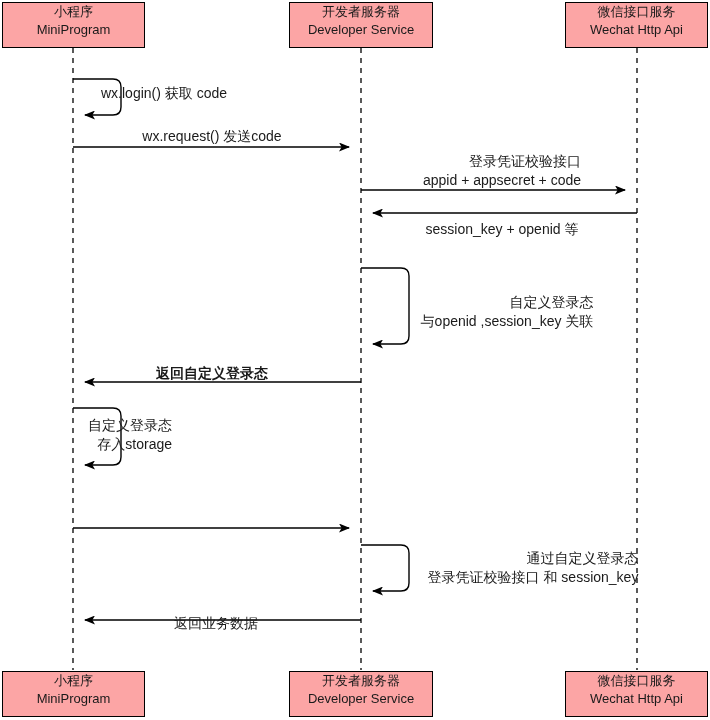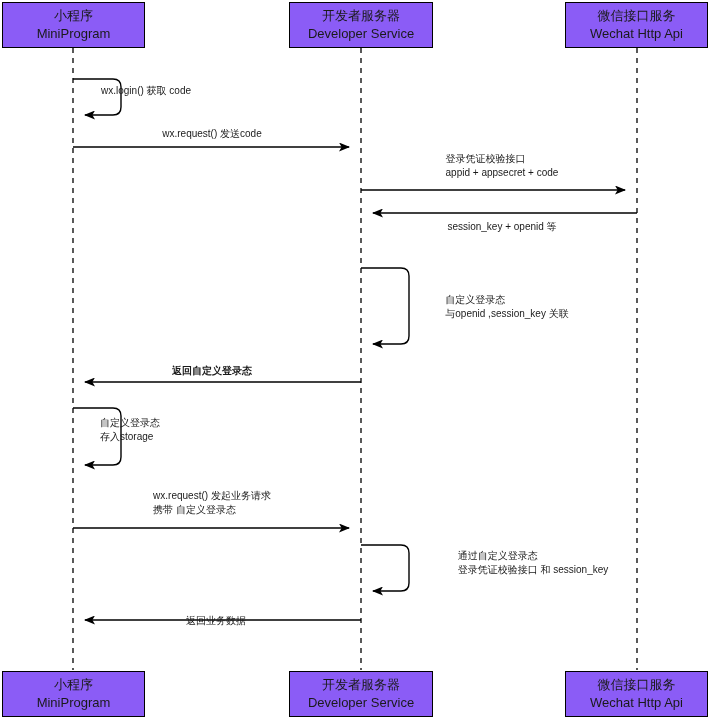--- a/index.html
+++ b/index.html
@@ -23,40 +23,40 @@
     position: absolute;
     left: 0;
     top: 0;
     width: 710px;
     height: 720px;
   }
   .participant-box {
     position: absolute;
     box-sizing: border-box;
     border: 1.3px solid #000000;
-    background: #8b5cf6;
+    background: #fca5a5;
     display: flex;
     flex-direction: column;
     align-items: center;
-    justify-content: center;
+    justify-content: flex-start;
     line-height: 1.35;
   }
   .participant-box .p-line {
     font-size: 13px;
     color: #1a1a1a;
     white-space: nowrap;
     text-align: center;
   }
   .msg-label {
     position: absolute;
-    font-size: 10px;
+    font-size: 14px;
     color: #1a1a1a;
     line-height: 1.35;
     white-space: nowrap;
-    text-align: left;
+    text-align: right;
     background: transparent;
   }
   .msg-label.center {
     transform: translateX(-50%);
   }
 </style>
 </head>
 <body>
 
 <div id="diagram">
@@ -169,24 +169,20 @@
 
   <div class="msg-label center" style="left:212px; top:364px;font-weight:bold;">
     <div>返回自定义登录态</div>
   </div>
 
   <div class="msg-label center" style="left:130px; top:416px;">
     <div>自定义登录态</div>
     <div>存入storage</div>
   </div>
 
-  <div class="msg-label center" style="left:212px; top:489px;">
-    <div>wx.request() 发起业务请求</div>
-    <div>携带 自定义登录态</div>
-  </div>
 
   <div class="msg-label center" style="left:507px; top:549px;margin-left:26px;">
     <div>通过自定义登录态</div>
     <div>登录凭证校验接口 和 session_key</div>
   </div>
 
   <div class="msg-label center" style="left:216px; top:602px;margin-top:12px;">
     <div>返回业务数据</div>
   </div>
 

